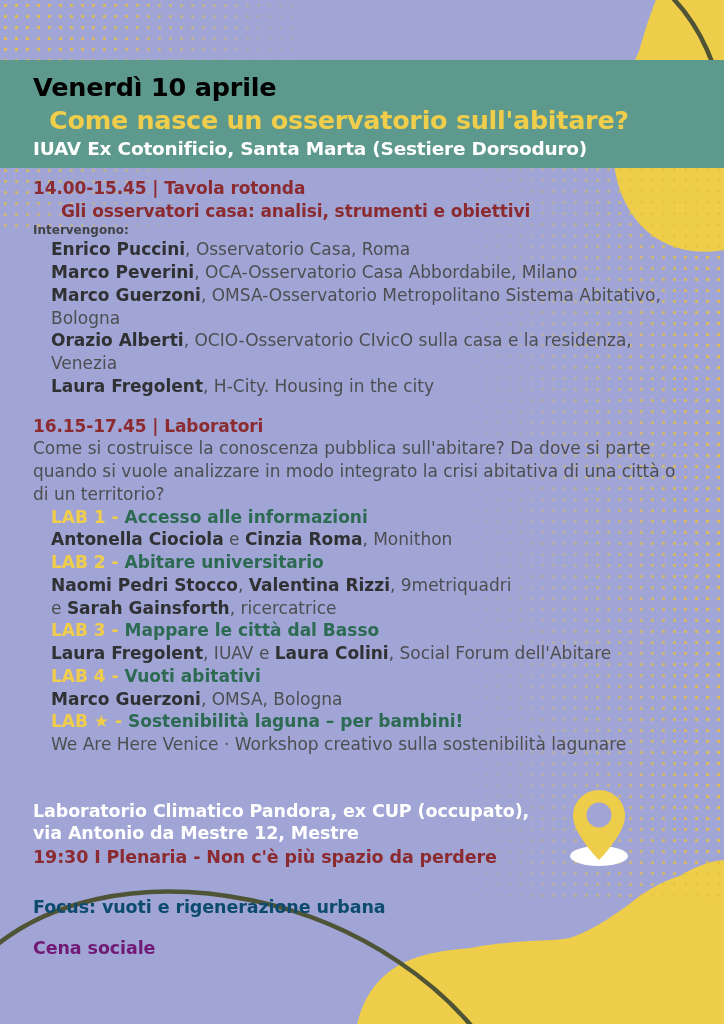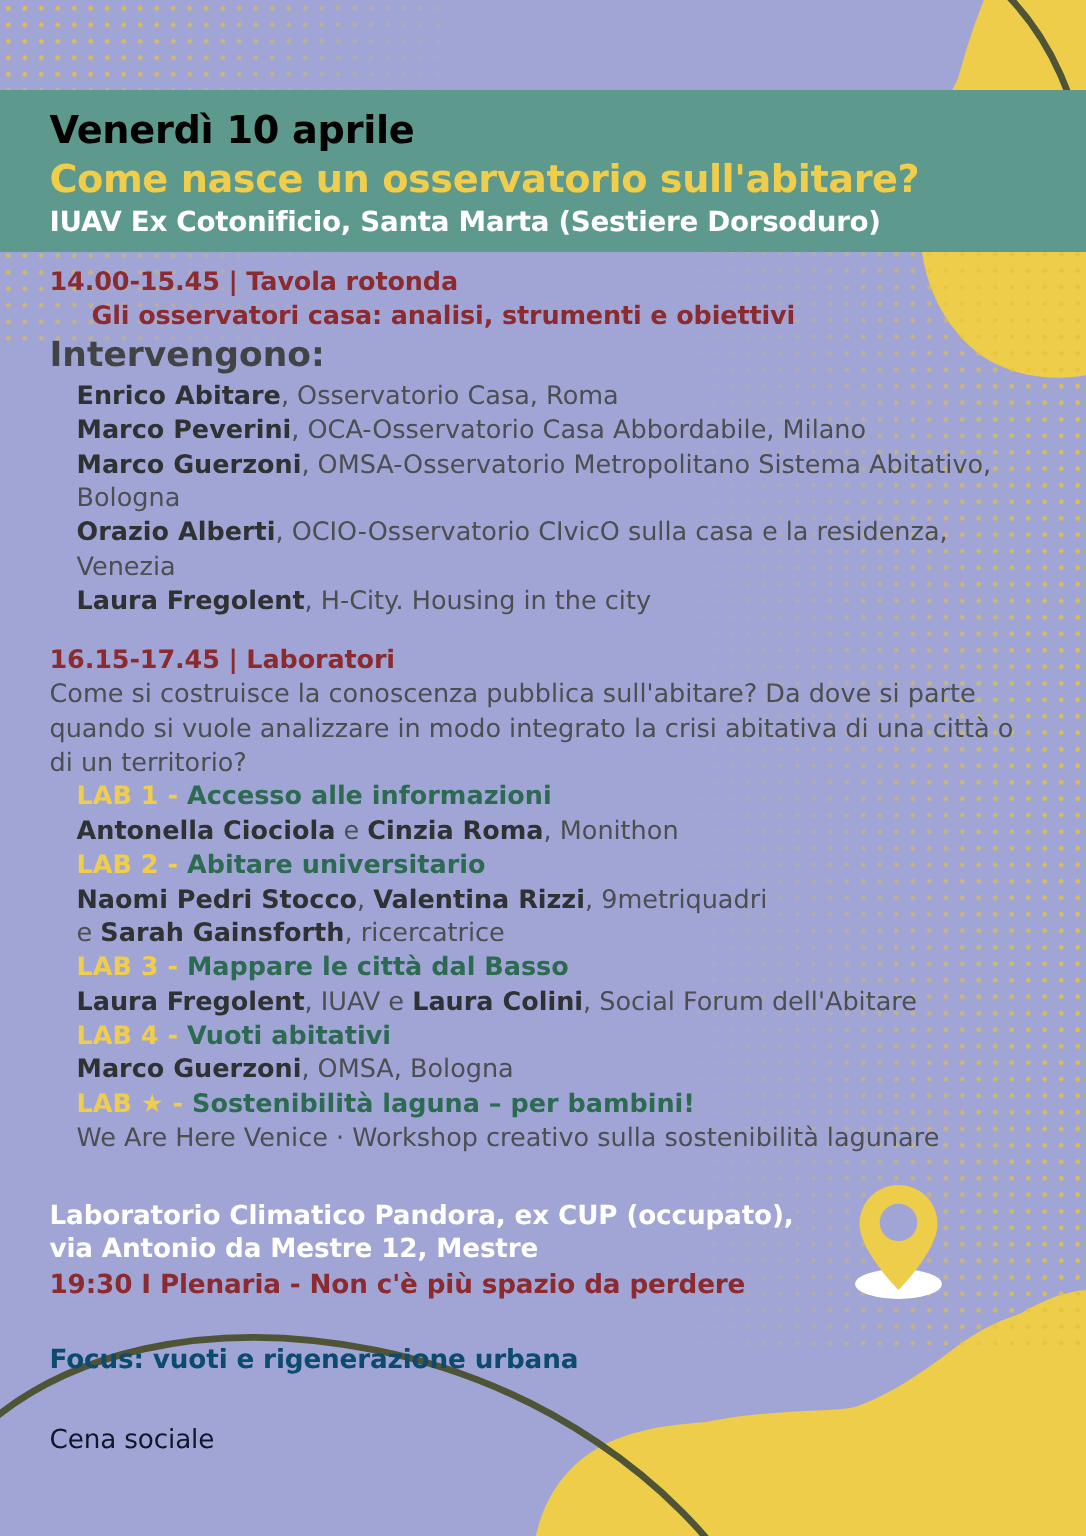--- a/index.html
+++ b/index.html
@@ -70,20 +70,21 @@
     line-height: 1.16;
     letter-spacing: -0.2px;
   }
   .h-title {
     color: #f0cd4a;
     font-size: 25.5px;
     font-weight: bold;
     line-height: 1.18;
     letter-spacing: -0.3px;
     margin-top: 2px;
+    margin-left: 16px;
   }
   .h-venue {
     color: #ffffff;
     font-size: 18.5px;
     font-weight: bold;
     line-height: 1.2;
     letter-spacing: -0.2px;
     margin-top: 3px;
   }
 
@@ -104,21 +105,21 @@
   .sec-sub {
     color: #8c2b2f;
     font-size: 17px;
     font-weight: bold;
     line-height: 1.33;
     letter-spacing: -0.1px;
     margin-left: 28px;
   }
   .lead {
     color: #414345;
-    font-size: 23px;
+    font-size: 12px;
     font-weight: bold;
     line-height: 1.34;
   }
   .para {
     color: #4c4e50;
     font-size: 17px;
     line-height: 1.34;
   }
   .speaker {
     color: #4c4e50;
@@ -166,26 +167,26 @@
   }
   .f-focus {
     color: #0c4a6e;
     font-size: 17.5px;
     font-weight: bold;
     line-height: 1.28;
     letter-spacing: -0.1px;
     margin-top: 28px;
   }
   .f-cena {
-    color: #0f172a;
-    font-size: 17.5px;
-    font-weight: normal;
-    line-height: 1.28;
-    letter-spacing: -0.1px;
-    margin-top: 30px;
+    color: #701a75;
+    font-size: 17.5px;
+    font-weight: bold;
+    line-height: 1.28;
+    letter-spacing: -0.1px;
+    margin-top: 18px;
   }
 
   
   .pin {
     position: absolute;
     left: 556px;
     top: 786px;
     width: 86px;
     height: 86px;
   }
@@ -219,21 +220,21 @@
     <div class="h-venue">IUAV Ex Cotonificio, Santa Marta (Sestiere Dorsoduro)</div>
   </div>
 
   <div class="content">
 
     <div>
       <div class="sec-time">14.00-15.45 | Tavola rotonda</div>
       <div class="sec-sub">Gli osservatori casa: analisi, strumenti e obiettivi</div>
       <div class="lead">Intervengono:</div>
       <div>
-          <div class="speaker"><b>Enrico Abitare</b><span>, Osservatorio Casa, Roma</span></div>
+          <div class="speaker"><b>Enrico Puccini</b><span>, Osservatorio Casa, Roma</span></div>
           <div class="speaker"><b>Marco Peverini</b><span>, OCA-Osservatorio Casa Abbordabile, Milano</span></div>
           <div class="speaker"><b>Marco Guerzoni</b><span>, OMSA-Osservatorio Metropolitano Sistema Abitativo, Bologna</span></div>
           <div class="speaker"><b>Orazio Alberti</b><span>, OCIO-Osservatorio CIvicO sulla casa e la residenza, Venezia</span></div>
           <div class="speaker"><b>Laura Fregolent</b><span>, H-City. Housing in the city</span></div>
         </div>
     </div>
 
     <div class="spacer-block"></div>
 
     <div>

